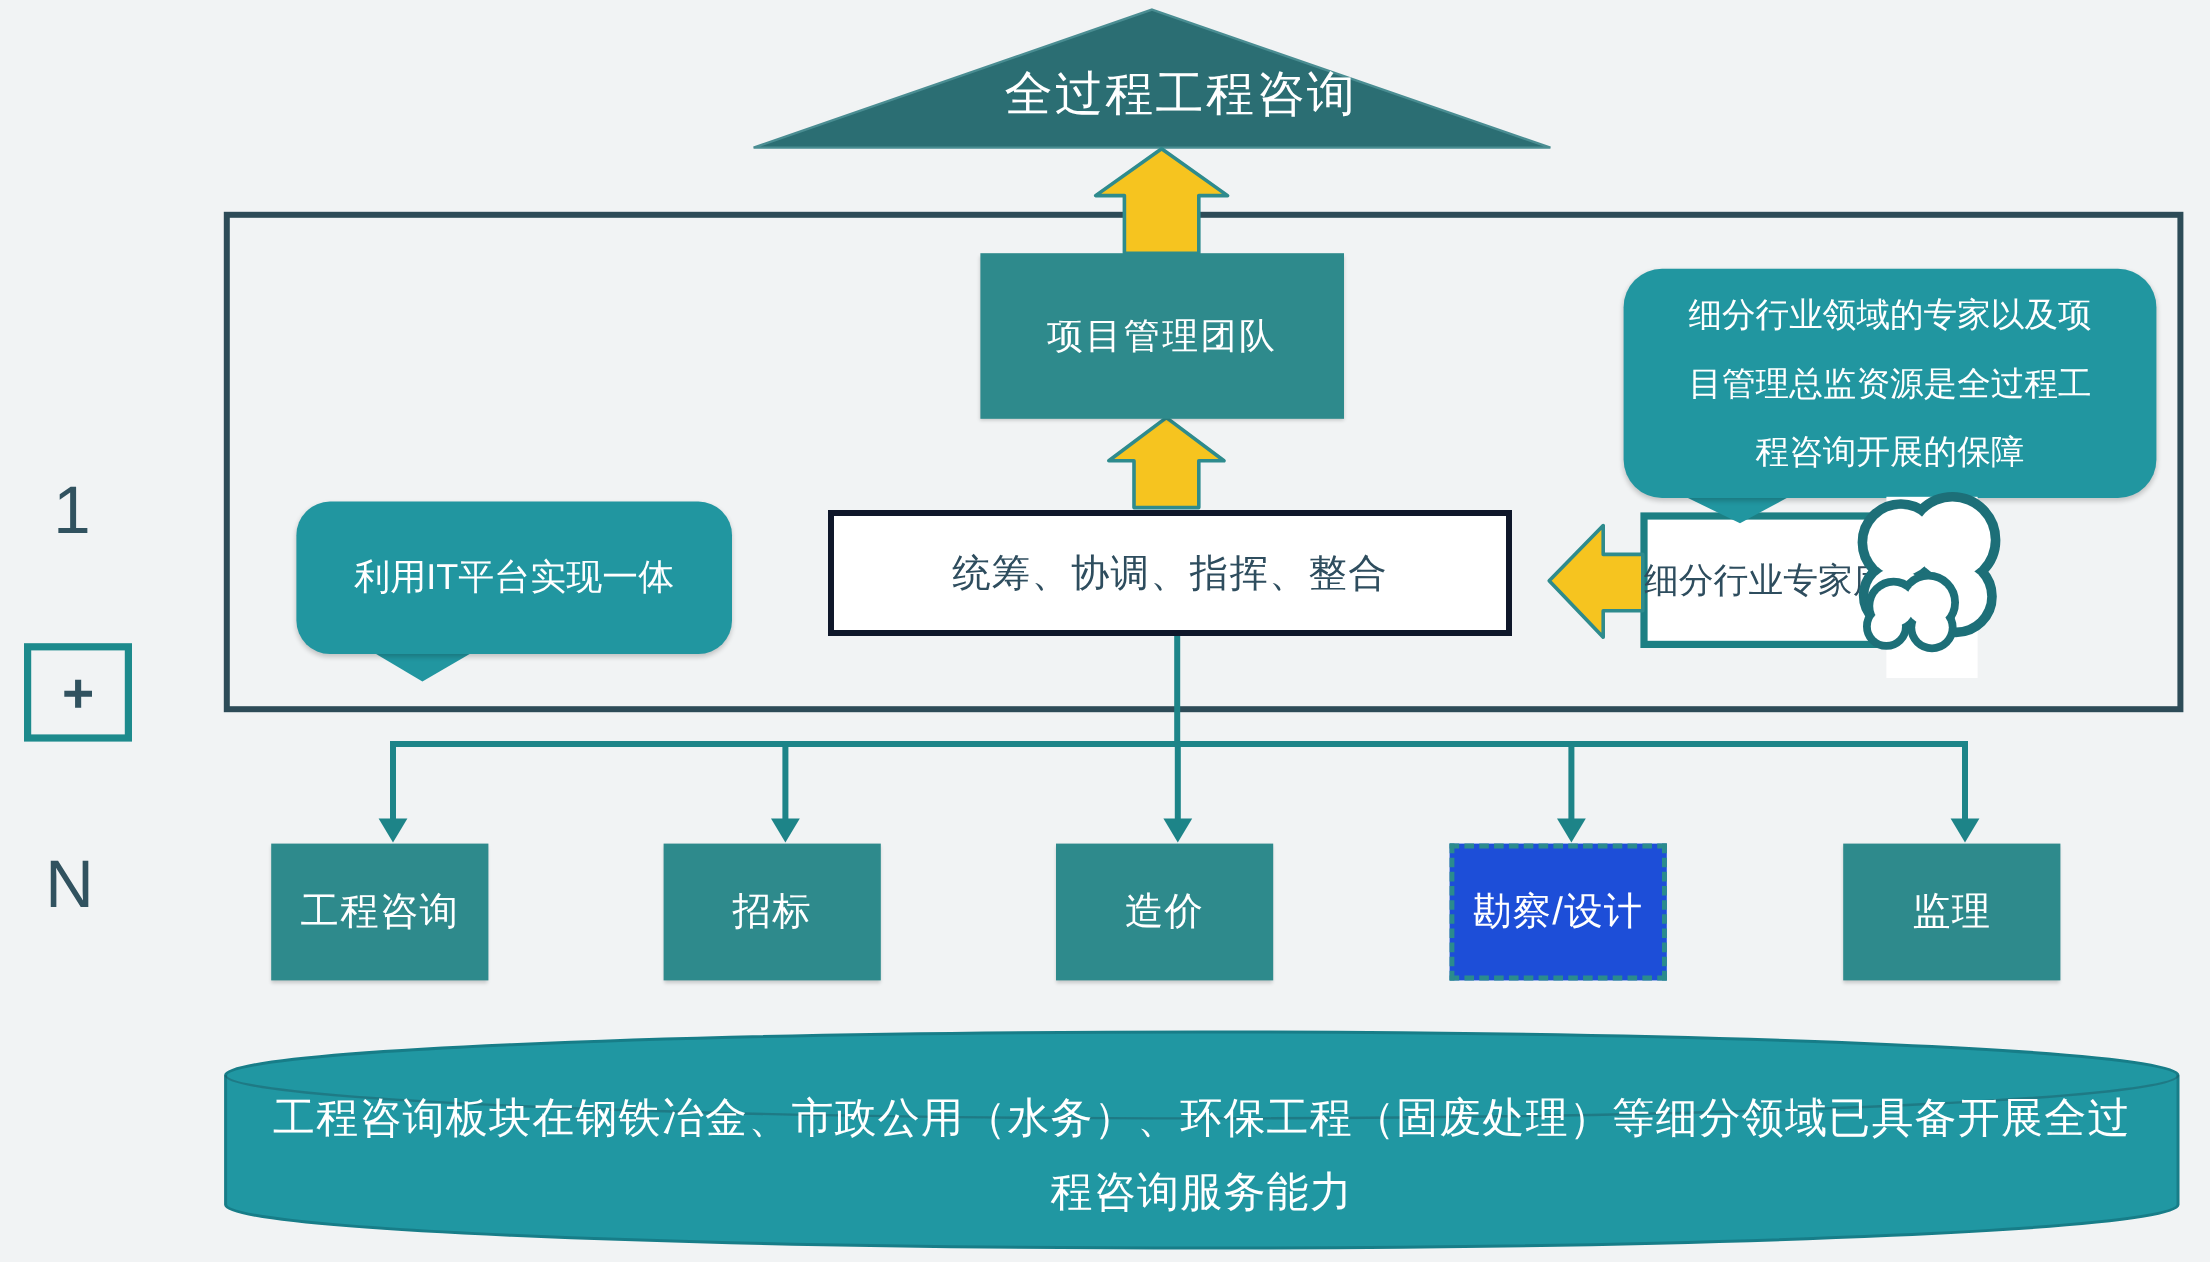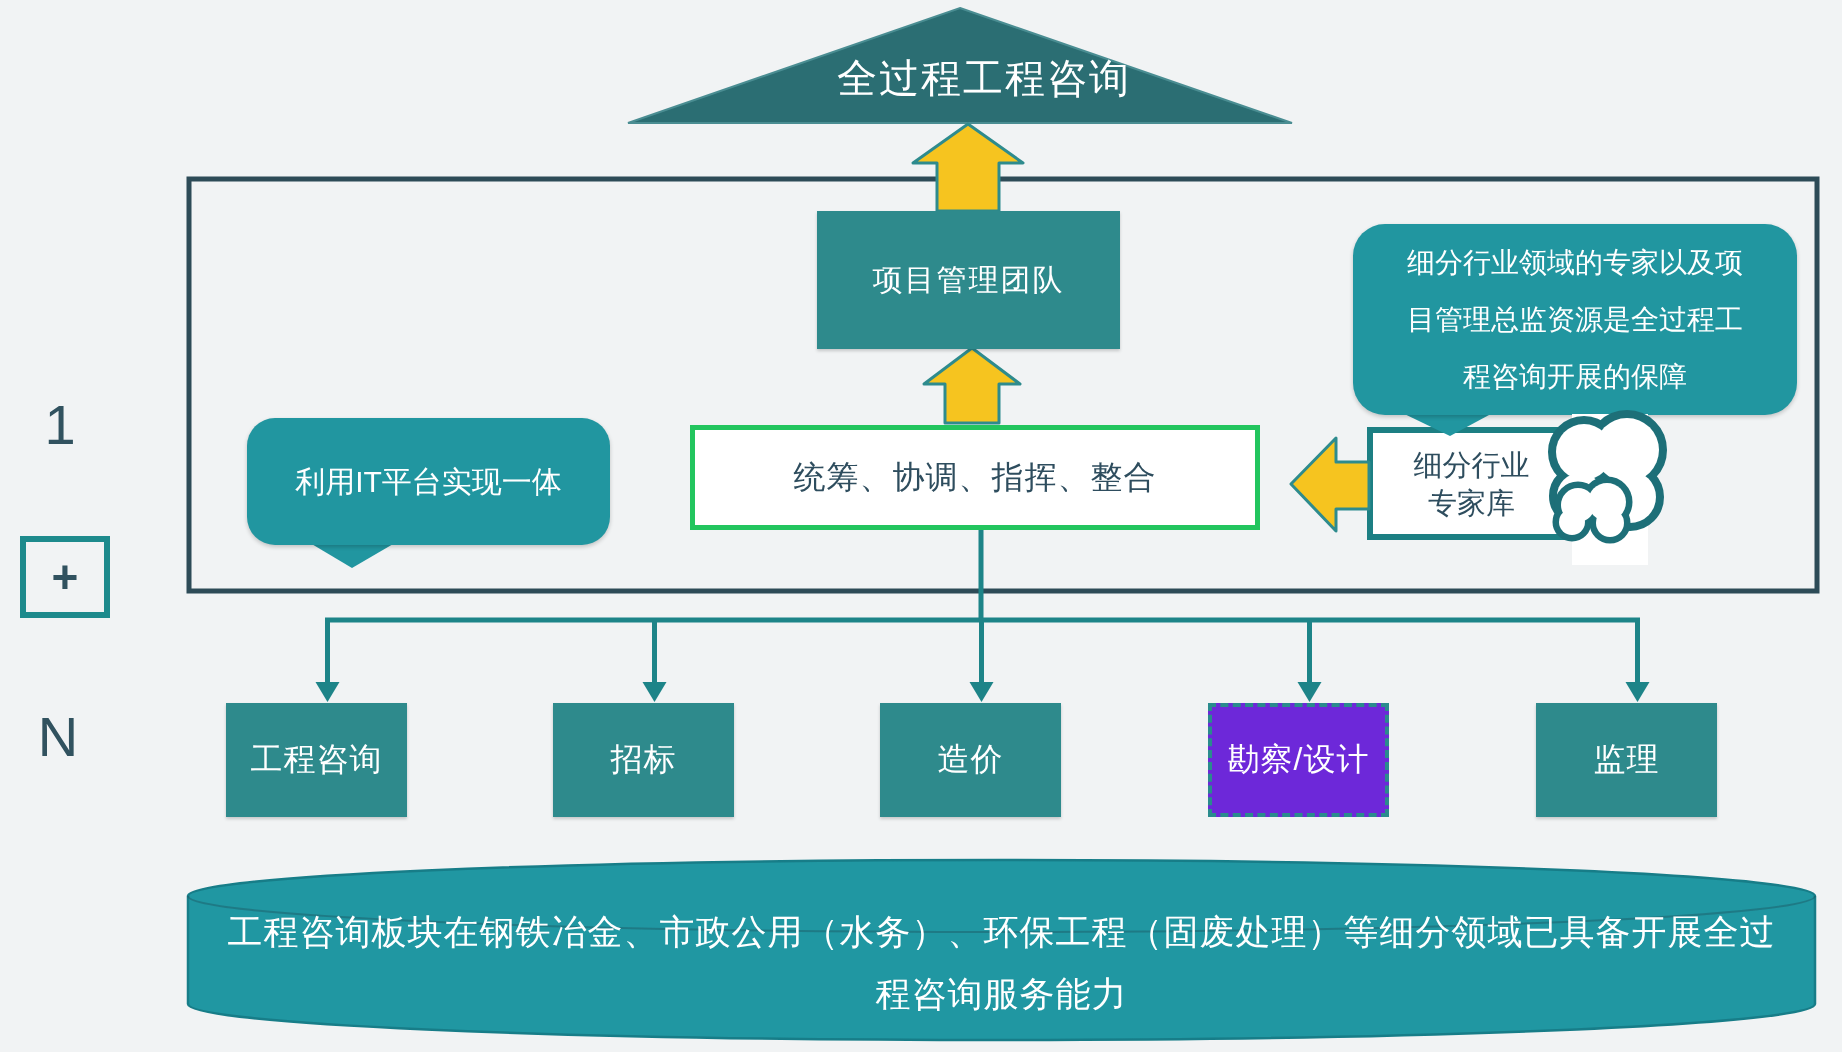--- a/index.html
+++ b/index.html
@@ -56,39 +56,39 @@
     <polygon points="1291,484 1336,438 1336,462 1369,462 1369,509 1336,509 1336,531" fill="#f6c41f" stroke="#2e8b8d" stroke-width="3" stroke-linejoin="round"></polygon>
 
     <polygon points="305,540 400,540 352,568" fill="#2196a0"></polygon>
     <polygon points="1392,408 1502,408 1450,436" fill="#2196a0"></polygon>
   </svg>
 
   <div class="abs lbl" style="left:684px;top:56px;width:600px;height:44px;color:#fff;font-size:40px;letter-spacing:2px;">全过程工程咨询</div>
 
   <div class="abs lbl teal-box" style="left:817px;top:211px;width:303px;height:138px;font-size:30px;letter-spacing:2px;">项目管理团队</div>
 
-  <div class="abs lbl dark-text" style="left:690px;top:425px;width:570px;height:105px;background:#ffffff;border:5px solid #22c55e;box-sizing:border-box;font-size:32px;letter-spacing:1px;">统筹、协调、指挥、整合</div>
+  <div class="abs lbl dark-text" style="left:690px;top:425px;width:570px;height:105px;background:#ffffff;border:5px solid #0f172a;box-sizing:border-box;font-size:32px;letter-spacing:1px;">统筹、协调、指挥、整合</div>
 
   <div class="abs bubble" style="left:247px;top:418px;width:363px;height:127px;">
     <div class="lbl" style="height:100%;flex-direction:row;font-size:30px;line-height:44px;">
       <span>利用IT平台实现一体</span>
     </div>
   </div>
 
   <div class="abs bubble" style="left:1317px;top:224px;width:444px;height:191px;border-radius:32px;margin-left:36px;">
     <div class="lbl" style="height:100%;flex-direction:column;font-size:28px;line-height:57px;">
       <span>细分行业领域的专家以及项</span>
       <span>目管理总监资源是全过程工</span>
       <span>程咨询开展的保障</span>
     </div>
   </div>
 
   <div class="abs" style="left:1572px;top:414px;width:76px;height:151px;background:#ffffff;"></div>
 
-  <div class="abs lbl dark-text" style="left:1370px;top:430px;width:203px;height:107px;flex-direction:column;font-size:29px;line-height:38px;">
+  <div class="abs lbl dark-text" style="left:1370px;top:430px;width:203px;height:107px;font-size:29px;line-height:38px;">
     <span>细分行业</span>
     <span>专家库</span>
   </div>
 
   <svg class="abs" style="left:1528px;top:405px;" width="160" height="150" viewBox="1528 405 160 150">
     <g>
       <g stroke="#1d6f78" stroke-width="16" fill="#ffffff">
         <circle cx="1584" cy="452" r="28"></circle>
           <circle cx="1627" cy="450" r="32"></circle>
         <circle cx="1580" cy="496" r="23"></circle>
@@ -119,21 +119,21 @@
 
   <div class="abs lbl marker" style="left:30px;top:396px;width:60px;height:56px;">1</div>
   <div class="abs lbl" style="left:20px;top:536px;width:90px;height:82px;border:6px solid #1d8a8c;box-sizing:border-box;color:#31525f;font-size:46px;font-weight:600;">
     <span>+</span>
   </div>
   <div class="abs lbl marker" style="left:28px;top:708px;width:60px;height:56px;">N</div>
 
   <div class="abs lbl teal-box svc" style="left:226px;top:703px;">工程咨询</div>
   <div class="abs lbl teal-box svc" style="left:553px;top:703px;">招标</div>
   <div class="abs lbl teal-box svc" style="left:880px;top:703px;text-align:center;">造价</div>
-  <div class="abs lbl svc" style="left:1208px;top:703px;background:#6d28d9;color:#ffffff;border:4px dashed #2a8b8d;box-sizing:border-box;">勘察/设计</div>
+  <div class="abs lbl svc" style="left:1208px;top:703px;background:#1d4ed8;color:#ffffff;border:4px dashed #2a8b8d;box-sizing:border-box;">勘察/设计</div>
   <div class="abs lbl teal-box svc" style="left:1536px;top:703px;">监理</div>
 
   <div class="abs" style="left:188px;top:901px;width:1627px;text-align:center;color:#ffffff;font-size:35px;line-height:62px;letter-spacing:1px;">
     <div>工程咨询板块在钢铁冶金、市政公用（水务）、环保工程（固废处理）等细分领域已具备开展全过</div>
     <div>程咨询服务能力</div>
   </div>
 
 </div>
 
 </body></html>

